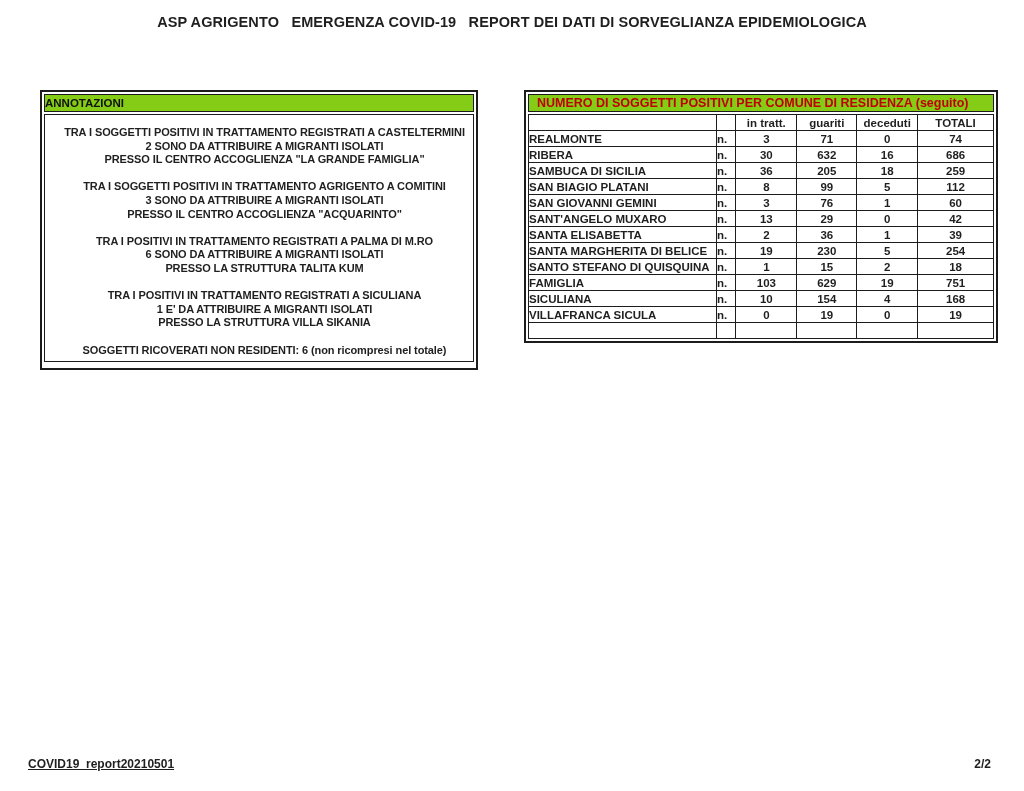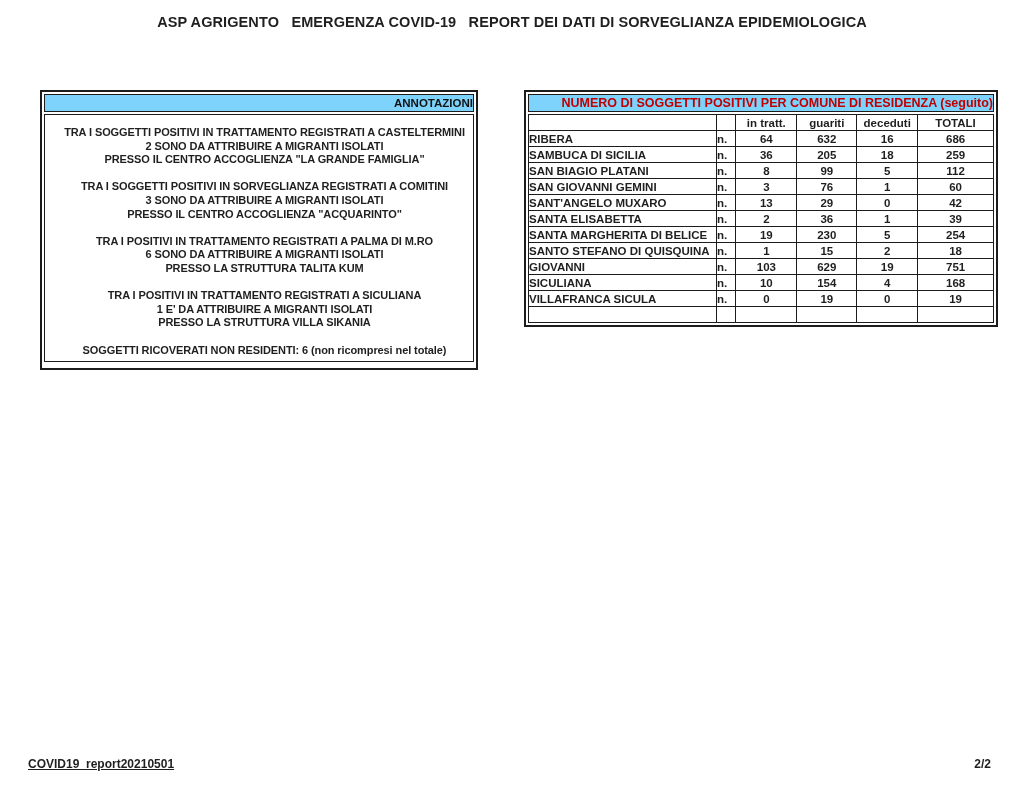--- a/index.html
+++ b/index.html
@@ -25,30 +25,30 @@
     position:absolute;
     border:2px solid #1c1c1c;
     padding:2px;
     box-sizing:border-box;
     background:#ffffff;
   }
   .annot-frame{ left:40px; top:90px; width:438px; height:280px; }
   .table-frame{ left:524px; top:90px; width:474px; }
 
   .yellow-bar{
-    background:#7dd3fc;
+    background:#84cc16;
     border:1.5px solid #1c1c1c;
     height:16px;
     line-height:16px;
-    text-align:right;
+    text-align:left;
     box-sizing:content-box;
     overflow:hidden;
   }
   .annot-header{ font-size:11.5px; color:#111111; }
-  .table-title{ font-size:12.5px; color:#c00000; white-space:nowrap; }
+  .table-title{ font-size:12.5px; color:#c00000; white-space:nowrap;padding-left:8px; }
 
   
   .annot-content{
     border:1.5px solid #1c1c1c;
     margin-top:2px;
     box-sizing:border-box;
     height:calc(100% - 24px);
     padding:11px 6px 0 17px;
     overflow:hidden;
     text-align:center;
@@ -101,21 +101,21 @@
 
   <div class="doc-title">ASP AGRIGENTO   EMERGENZA COVID-19   REPORT DEI DATI DI SORVEGLIANZA EPIDEMIOLOGICA</div>
 
   <div class="frame annot-frame">
     <div class="yellow-bar annot-header">ANNOTAZIONI</div>
     <div class="annot-content">
         <div class="annot-line">TRA I SOGGETTI POSITIVI IN TRATTAMENTO REGISTRATI A CASTELTERMINI</div>
         <div class="annot-line">2 SONO DA ATTRIBUIRE A MIGRANTI ISOLATI</div>
         <div class="annot-line">PRESSO IL CENTRO ACCOGLIENZA "LA GRANDE FAMIGLIA"</div>
         <div class="annot-line"></div>
-        <div class="annot-line">TRA I SOGGETTI POSITIVI IN SORVEGLIANZA REGISTRATI A COMITINI</div>
+        <div class="annot-line">TRA I SOGGETTI POSITIVI IN TRATTAMENTO AGRIGENTO A COMITINI</div>
         <div class="annot-line">3 SONO DA ATTRIBUIRE A MIGRANTI ISOLATI</div>
         <div class="annot-line">PRESSO IL CENTRO ACCOGLIENZA "ACQUARINTO"</div>
         <div class="annot-line"></div>
         <div class="annot-line">TRA I POSITIVI IN TRATTAMENTO REGISTRATI A PALMA DI M.RO</div>
         <div class="annot-line">6 SONO DA ATTRIBUIRE A MIGRANTI ISOLATI</div>
         <div class="annot-line">PRESSO LA STRUTTURA TALITA KUM</div>
         <div class="annot-line"></div>
         <div class="annot-line">TRA I POSITIVI IN TRATTAMENTO REGISTRATI A SICULIANA</div>
         <div class="annot-line">1 E' DA ATTRIBUIRE A MIGRANTI ISOLATI</div>
         <div class="annot-line">PRESSO LA STRUTTURA VILLA SIKANIA</div>
@@ -140,23 +140,31 @@
           <th></th>
           <th></th>
           <th>in tratt.</th>
           <th>guariti</th>
           <th>deceduti</th>
           <th>TOTALI</th>
         </tr>
       </thead>
       <tbody>
           <tr>
+            <td class="c-name">REALMONTE</td>
+            <td class="c-unit">n.</td>
+            <td class="c-num">3</td>
+            <td class="c-num">71</td>
+            <td class="c-num">0</td>
+            <td class="c-num">74</td>
+          </tr>
+          <tr>
             <td class="c-name">RIBERA</td>
             <td class="c-unit">n.</td>
-            <td class="c-num">64</td>
+            <td class="c-num">30</td>
             <td class="c-num">632</td>
             <td class="c-num">16</td>
             <td class="c-num">686</td>
           </tr>
           <tr>
             <td class="c-name">SAMBUCA DI SICILIA</td>
             <td class="c-unit">n.</td>
             <td class="c-num">36</td>
             <td class="c-num">205</td>
             <td class="c-num">18</td>
@@ -204,21 +212,21 @@
           </tr>
           <tr>
             <td class="c-name">SANTO STEFANO DI QUISQUINA</td>
             <td class="c-unit">n.</td>
             <td class="c-num">1</td>
             <td class="c-num">15</td>
             <td class="c-num">2</td>
             <td class="c-num">18</td>
           </tr>
           <tr>
-            <td class="c-name">GIOVANNI</td>
+            <td class="c-name">FAMIGLIA</td>
             <td class="c-unit">n.</td>
             <td class="c-num">103</td>
             <td class="c-num">629</td>
             <td class="c-num">19</td>
             <td class="c-num">751</td>
           </tr>
           <tr>
             <td class="c-name">SICULIANA</td>
             <td class="c-unit">n.</td>
             <td class="c-num">10</td>

